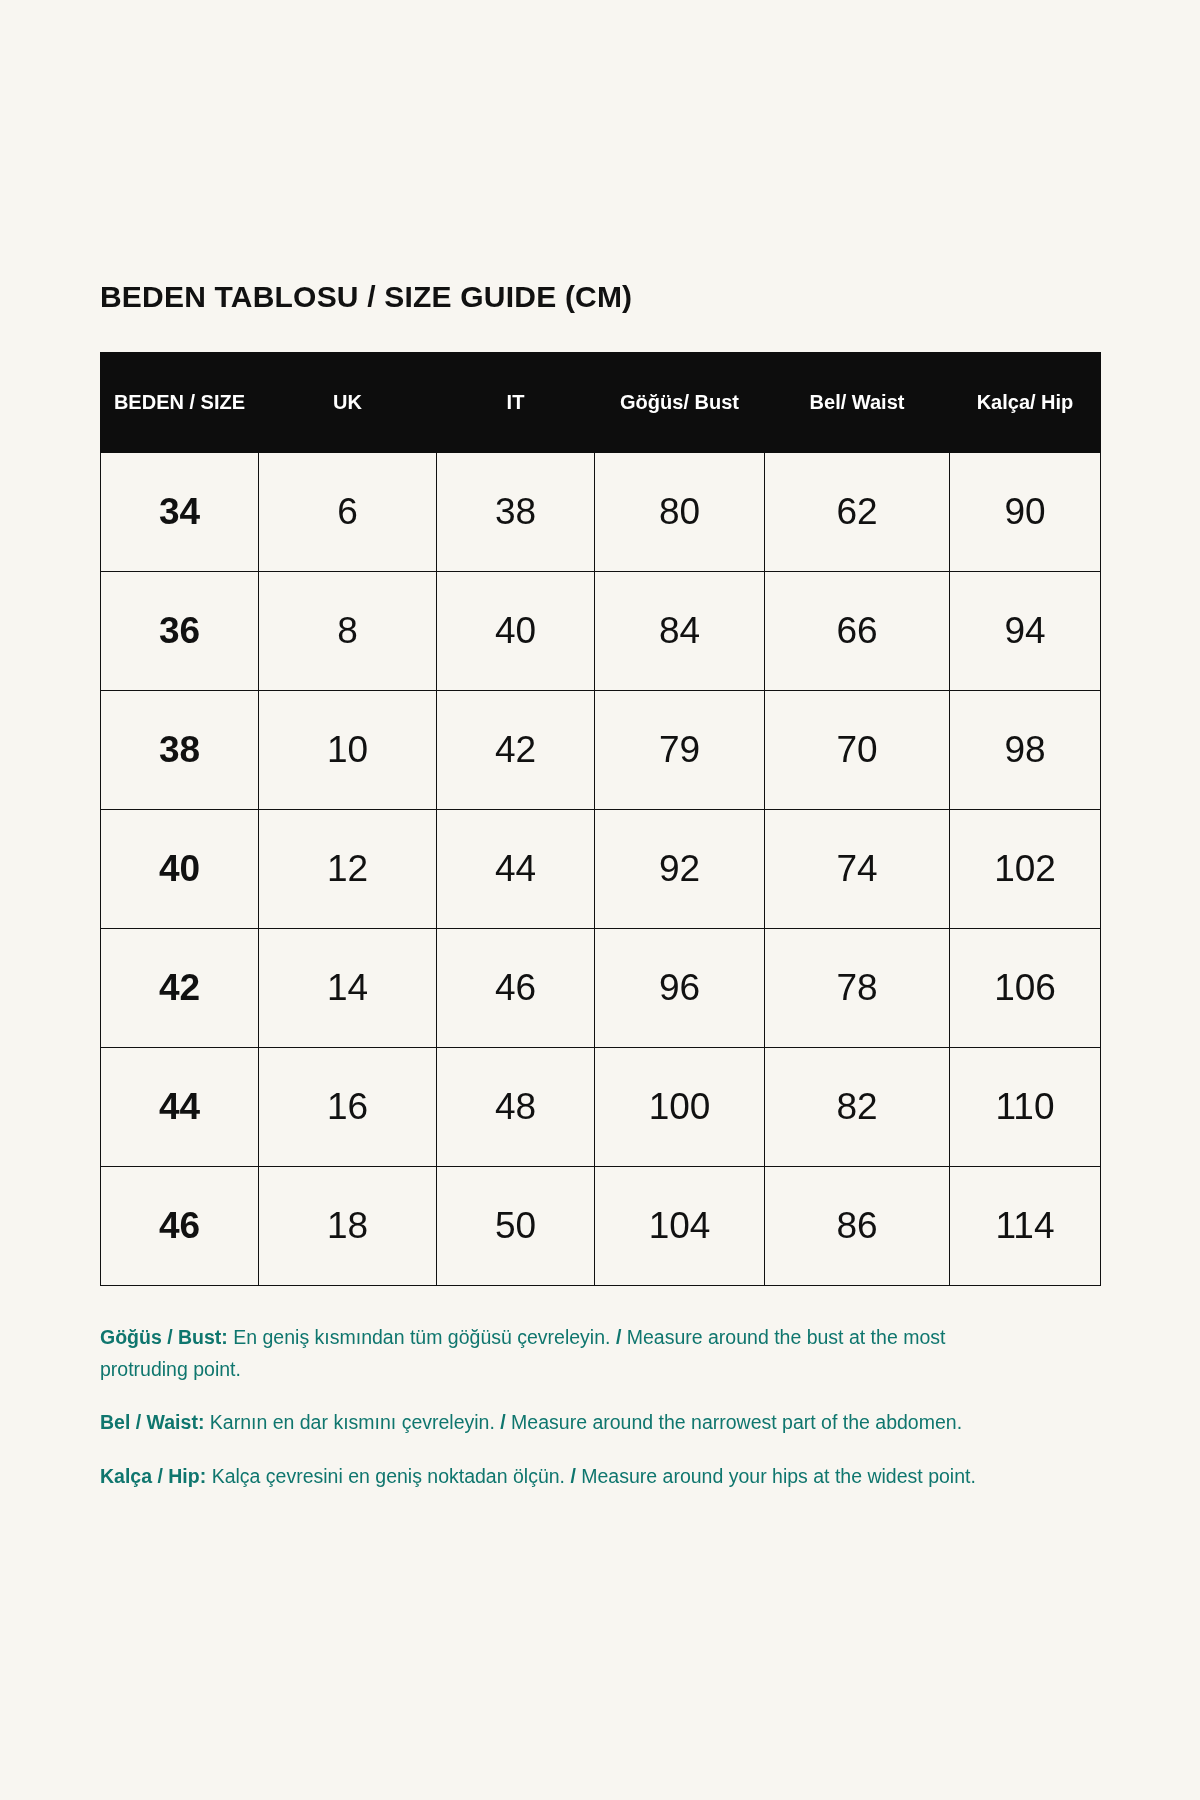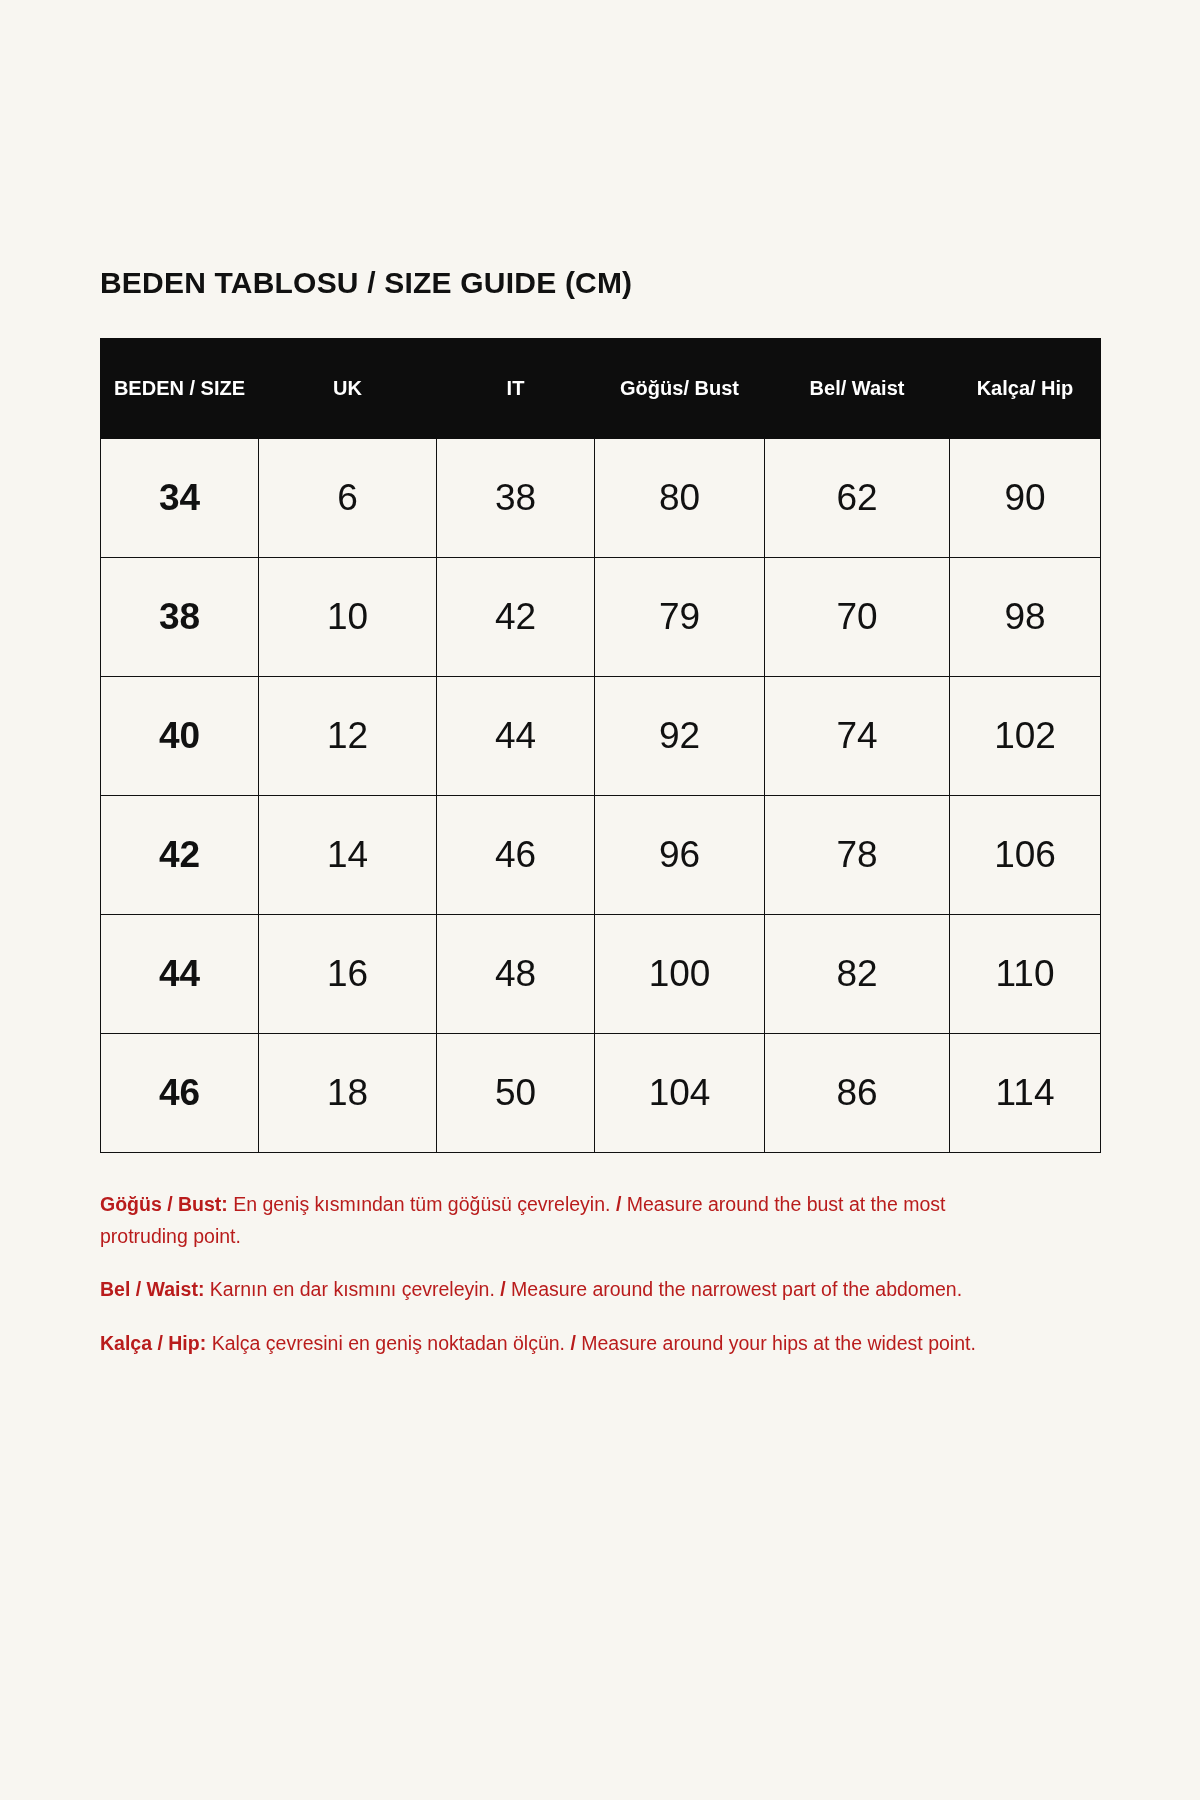--- a/index.html
+++ b/index.html
@@ -14,21 +14,21 @@
   }
   .page {
     width: 1200px;
     height: 1800px;
     background: #f8f6f1;
     position: relative;
   }
   .content {
     position: absolute;
     left: 100px;
-    top: 266px;
+    top: 280px;
     width: 1000px;
   }
   .title {
     font-size: 30px;
     font-weight: bold;
     letter-spacing: 0.2px;
     margin: 0 0 38px 0;
     color: #111111;
   }
   table.size-table {
@@ -67,21 +67,21 @@
   table.size-table td.size-cell {
     font-weight: bold;
   }
   .notes {
     margin-top: 36px;
     width: 920px;
   }
   .note {
     font-size: 19.5px;
     line-height: 1.62;
-    color: #b91c1c;
+    color: #0f766e;
     margin-bottom: 22px;
   }
   .note:last-child { margin-bottom: 5px; }
   .note b { font-weight: bold; }
   .sep { font-weight: bold; }
 </style>
 </head>
 <body>
 
 <div class="page">
@@ -101,20 +101,28 @@
         </tr>
       </thead>
       <tbody>
         <tr>
           <td class="size-cell">34</td>
           <td>6</td>
           <td>38</td>
           <td>80</td>
           <td>62</td>
           <td>90</td>
+        </tr>
+        <tr>
+          <td class="size-cell">36</td>
+          <td>8</td>
+          <td>40</td>
+          <td>84</td>
+          <td>66</td>
+          <td>94</td>
         </tr>
         <tr>
           <td class="size-cell">38</td>
           <td>10</td>
           <td>42</td>
           <td>79</td>
           <td>70</td>
           <td>98</td>
         </tr>
         <tr>

